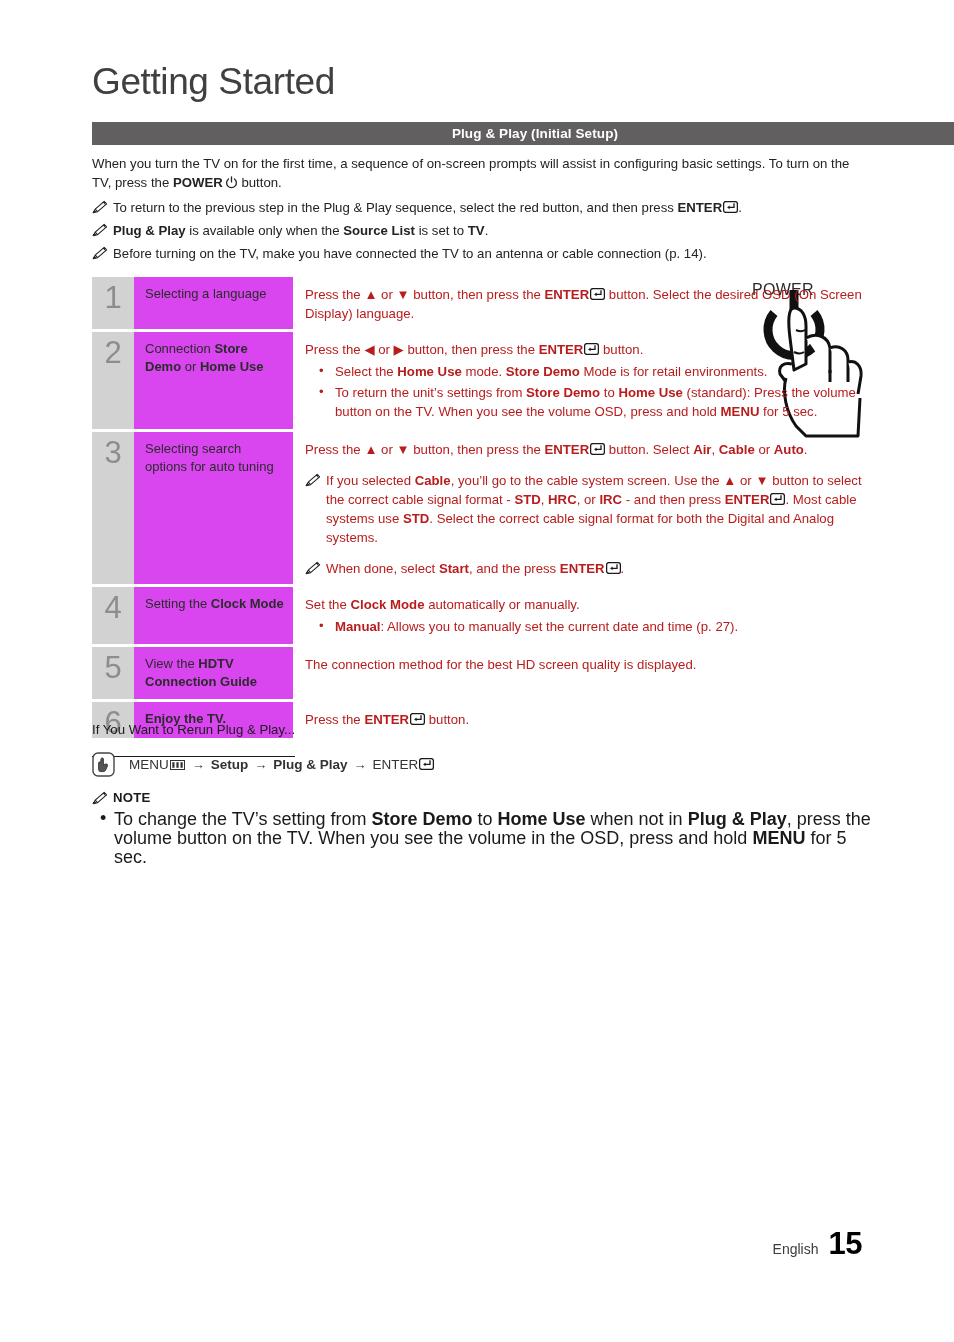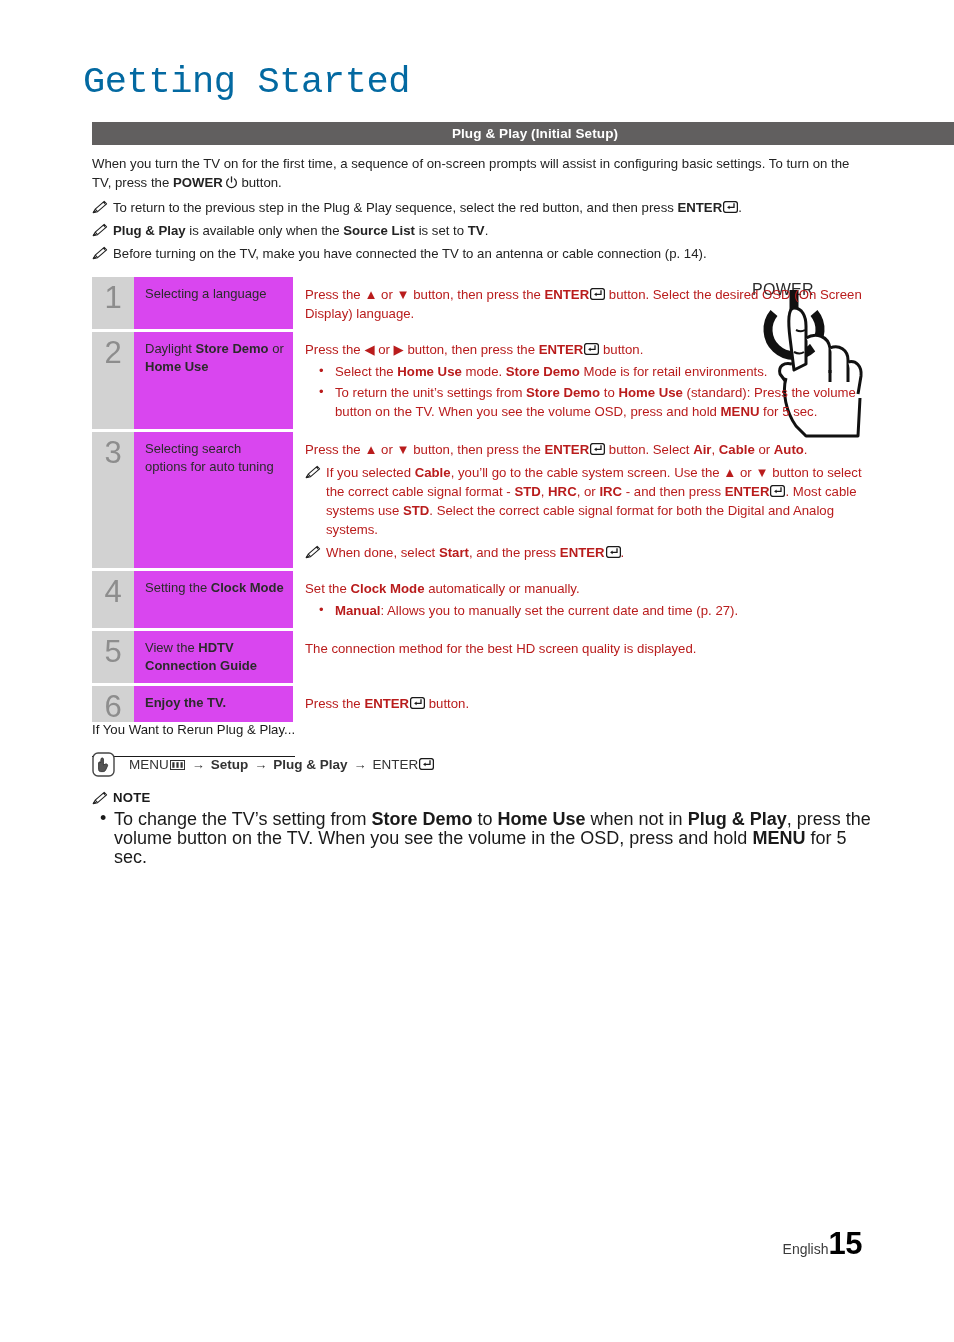--- a/index.html
+++ b/index.html
@@ -19,27 +19,27 @@
     position: absolute;
     left: 0; top: 0;
     width: 954px;
     height: 1342px;
     overflow: hidden;
   }
 
   
   .page-title {
     position: absolute;
-    left: 83px;
+    left: 92px;
     top: 62px;
     font-size: 37px;
     font-weight: 400;
     letter-spacing: -0.4px;
-    color: #0369a1;
-    font-family: Liberation Mono, monospace;
+    color: #404040;
+    font-family: Liberation Sans, sans-serif;
     line-height: 1.1;
   }
 
   
   .section-bar {
     position: absolute;
     left: 92px;
     top: 122px;
     width: 886px;
     height: 23px;
@@ -147,21 +147,21 @@
     content: "\2022";
     position: absolute;
     left: 14px;
     top: -1px;
     font-size: 13px;
   }
 
   .subnote {
     display: flex;
     align-items: flex-start;
-    margin-top: 4px;
+    margin-top: 12px;
   }
   .subnote .subnote-txt {
     flex: 1;
     line-height: 19px;
   }
 
   
   .power-illo {
     position: absolute;
     left: 744px;
@@ -250,20 +250,21 @@
   .footer {
     position: absolute;
     right: 92px;
     bottom: 80px;
     display: flex;
     align-items: baseline;
   }
   .footer-lang {
     font-size: 14px;
     color: #3b3b3b;
+    margin-right: 10px;
   }
   .footer-page {
     font-size: 31px;
     font-weight: bold;
     color: #000000;
     letter-spacing: -0.5px;
   }
 
   
   .enter-key {
@@ -357,21 +358,21 @@
         <div class="step-body">
           <p><span>Press the </span><span>▲</span><span> or </span><span>▼</span><span> button, then press the </span><span class="bold">ENTER</span><span class="enter-key"><svg viewBox="0 0 15 12" width="15" height="12" aria-hidden="true">
                 <rect x="0.6" y="0.6" width="13.8" height="10.8" rx="2.2" ry="2.2" fill="#fff" stroke="#1a1a1a" stroke-width="1.3"></rect>
                 <path d="M11 3 L11 6.4 L5.4 6.4" fill="none" stroke="#1a1a1a" stroke-width="1.3" stroke-linecap="square"></path>
                 <path d="M6.6 4.6 L4.3 6.4 L6.6 8.2 Z" fill="#1a1a1a"></path>
               </svg></span><span> button. Select the desired OSD (On Screen Display) language.</span></p>
         </div>
       </div>
       <div class="step-row">
         <div class="step-num">2</div>
-        <div class="step-title"><span>Daylight </span><span class="bold">Store Demo</span><span> or </span><span class="bold">Home Use</span></div>
+        <div class="step-title"><span>Connection </span><span class="bold">Store Demo</span><span> or </span><span class="bold">Home Use</span></div>
         <div class="step-body">
           <p><span>Press the </span><span>◀</span><span> or </span><span>▶</span><span> button, then press the </span><span class="bold">ENTER</span><span class="enter-key"><svg viewBox="0 0 15 12" width="15" height="12" aria-hidden="true">
                 <rect x="0.6" y="0.6" width="13.8" height="10.8" rx="2.2" ry="2.2" fill="#fff" stroke="#1a1a1a" stroke-width="1.3"></rect>
                 <path d="M11 3 L11 6.4 L5.4 6.4" fill="none" stroke="#1a1a1a" stroke-width="1.3" stroke-linecap="square"></path>
                 <path d="M6.6 4.6 L4.3 6.4 L6.6 8.2 Z" fill="#1a1a1a"></path>
               </svg></span><span> button.</span></p>
           <ul class="bullets">
             <li><span>Select the </span><span class="bold">Home Use</span><span> mode. </span><span class="bold">Store Demo</span><span> Mode is for retail environments.</span></li>
             <li><span>To return the unit’s settings from </span><span class="bold">Store Demo</span><span> to </span><span class="bold">Home Use</span><span> (standard): Press the volume button on the TV. When you see the volume OSD, press and hold </span><span class="bold">MENU</span><span> for 5 sec.</span></li>
           </ul>

